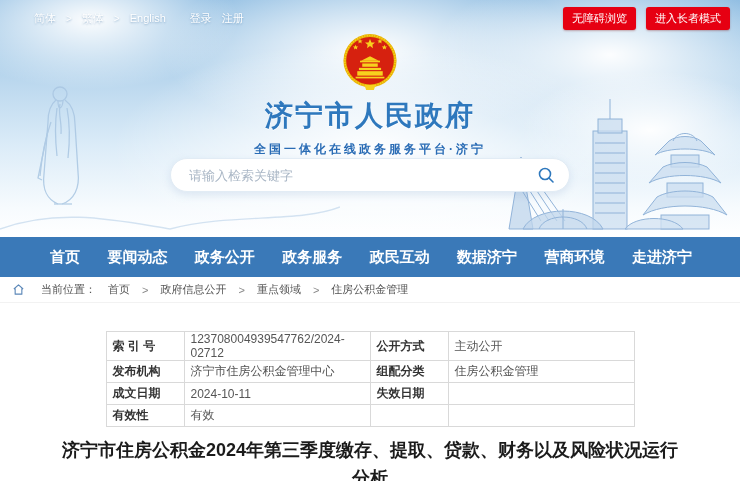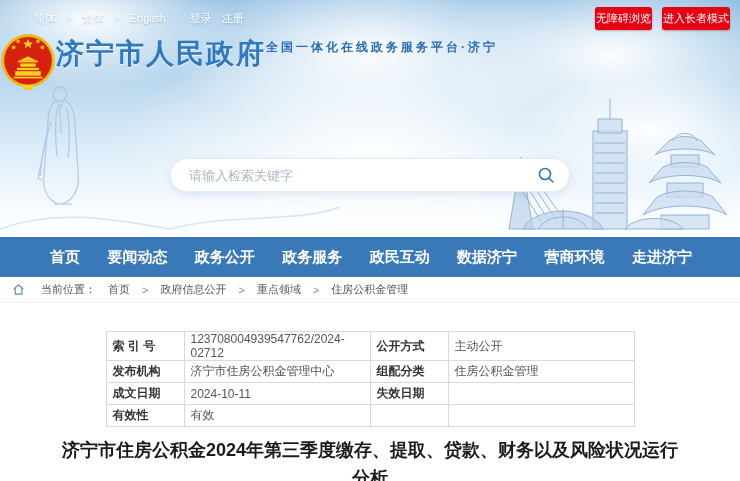--- a/index.html
+++ b/index.html
@@ -24,25 +24,25 @@
 
   
   .topbar { position:absolute; top:7px; left:0; width:100%; height:22px;
     display:flex; justify-content:space-between; align-items:center; padding:0 10px 0 34px; z-index:5; }
   .lang-links { display:flex; align-items:center; gap:10px; font-size:11px; color:#fff;
     text-shadow:0 1px 2px rgba(60,110,160,.45); }
   .lang-links a { color:#fff; text-decoration:none; cursor:pointer; }
   .lang-links .sep { font-size:10px; opacity:.9; }
   .top-buttons { display:flex; gap:10px; }
   .top-buttons button { background:#e60012; color:#fff; border:none; border-radius:3px;
-    font-size:11px; padding:4px 1px; cursor:pointer; font-family:inherit; box-shadow:0 1px 2px rgba(120,0,0,.3); }
+    font-size:11px; padding:4px 9px; cursor:pointer; font-family:inherit; box-shadow:0 1px 2px rgba(120,0,0,.3); }
 
   
   .brand { position:absolute; top:33px; left:0; width:100%; display:flex;
-    align-items:flex-start; z-index:4; }
+    flex-direction:column; align-items:center; z-index:4; }
   .emblem { width:56px; height:62px; }
   .site-title { margin-top:2px; font-size:28px; font-weight:bold; color:#2e78bd;
     letter-spacing:2px; text-shadow:0 1px 0 rgba(255,255,255,.8); }
   .site-subtitle { margin-top:6px; font-size:12px; font-weight:bold; color:#2a6cb5; letter-spacing:3px; }
 
   
   .searchbar { position:absolute; top:158px; left:170px; width:400px; height:34px;
     background:#fff; border:1px solid #e2ecf5; border-radius:17px; display:flex; align-items:center;
     box-shadow:0 3px 8px rgba(110,150,195,.18); z-index:4; }
   .searchbar input { flex:1; border:none; outline:none; background:transparent;

